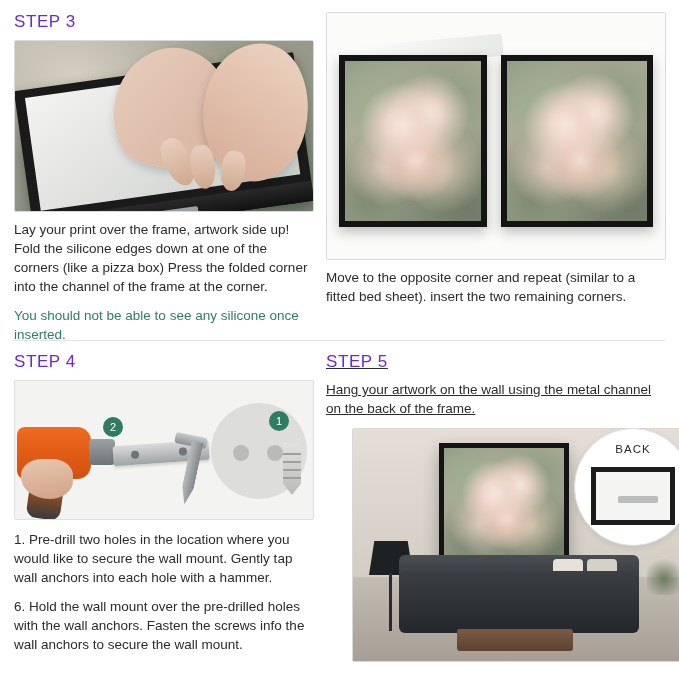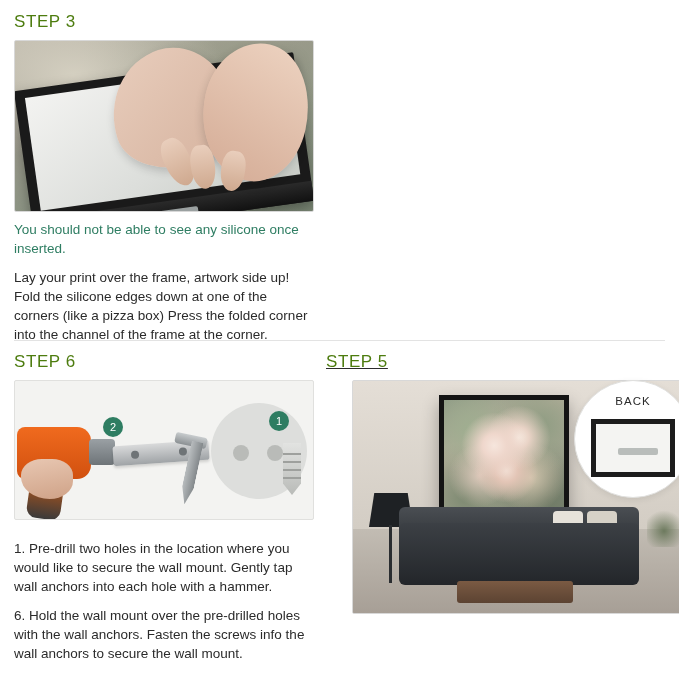--- a/index.html
+++ b/index.html
@@ -15,21 +15,21 @@
     overflow: hidden;
   }
   .page {
     position: relative;
     width: 679px;
     height: 679px;
     box-sizing: border-box;
     padding: 12px 14px 10px 14px;
   }
   .step-title {
-    color: #4d7c0f;
+    color: #6d28d9;
     font-size: 17px;
     letter-spacing: 0.6px;
     font-weight: 400;
     margin: 0 0 8px 0;
   }
   .col-left {
     position: absolute;
     left: 14px;
     top: 12px;
     width: 300px;
@@ -362,30 +362,45 @@
         <div class="clip"></div>
       </div>
       <div class="hand1"></div>
       <div class="hand2"></div>
       <div class="finger f1"></div>
       <div class="finger f2"></div>
       <div class="finger f3"></div>
     </div>
 
     <div class="caption">
+      <p class="body-text">Lay your print over the frame, artwork side up! Fold the silicone edges down at one of the corners (like a pizza box) Press the folded corner into the channel of the frame at the corner.</p>
       <p class="body-text note-text">You should not be able to see any silicone once inserted.</p>
-      <p class="body-text">Lay your print over the frame, artwork side up! Fold the silicone edges down at one of the corners (like a pizza box) Press the folded corner into the channel of the frame at the corner.</p>
     </div>
   </div>
 
+  <div class="col-right">
+    <div class="photo" id="step3-right-photo">
+      <div class="inner-pad"></div>
+      <div class="film"></div>
+      <div class="art-frame" id="art-left">
+        <div class="art-canvas"></div>
+      </div>
+      <div class="art-frame" id="art-right">
+        <div class="art-canvas"></div>
+      </div>
+    </div>
+    <div class="caption">
+      <p class="body-text">Move to the opposite corner and repeat (similar to a fitted bed sheet). insert the two remaining corners.</p>
+    </div>
+  </div>
 
   <div class="divider"></div>
 
   <div class="col-left" style="top: 352px;">
-    <h2 class="step-title">STEP 6</h2>
+    <h2 class="step-title">STEP 4</h2>
 
     <div id="step4-illus">
       <div class="drill-body"></div>
       <div class="drill-grip"></div>
       <div class="drill-chuck"></div>
       <div class="hand-drill"></div>
       <div class="bracket">
         <div class="hole h1"></div>
         <div class="hole h2"></div>
       </div>
@@ -398,28 +413,29 @@
       <div class="anchor">
         <div class="rib" style="top:10px"></div>
         <div class="rib" style="top:18px"></div>
         <div class="rib" style="top:26px"></div>
         <div class="rib" style="top:34px"></div>
       </div>
       <div class="badge" id="badge-2">2</div>
       <div class="badge" id="badge-1">1</div>
     </div>
 
-    <div class="caption" style="margin-top:19px;">
+    <div class="caption" style="margin-top:10px;">
       <p class="body-text">1. Pre-drill two holes in the location where you would like to secure the wall mount. Gently tap wall anchors into each hole with a hammer.</p>
       <p class="body-text">6. Hold the wall mount over the pre-drilled holes with the wall anchors. Fasten the screws info the wall anchors to secure the wall mount.</p>
     </div>
   </div>
 
   <div class="col-right" style="top: 352px; text-decoration: underline;">
     <h2 class="step-title">STEP 5</h2>
+    <p class="body-text" style="margin:0 0 10px 0;">Hang your artwork on the wall using the metal channel on the back of the frame.</p>
 
     <div class="step5-wrap">
       <div id="step5-photo">
         <div class="wall"></div>
         <div class="floor"></div>
         <div class="hung-frame">
           <div class="art-canvas"></div>
         </div>
         <div class="lamp-shade"></div>
         <div class="lamp-pole"></div>

